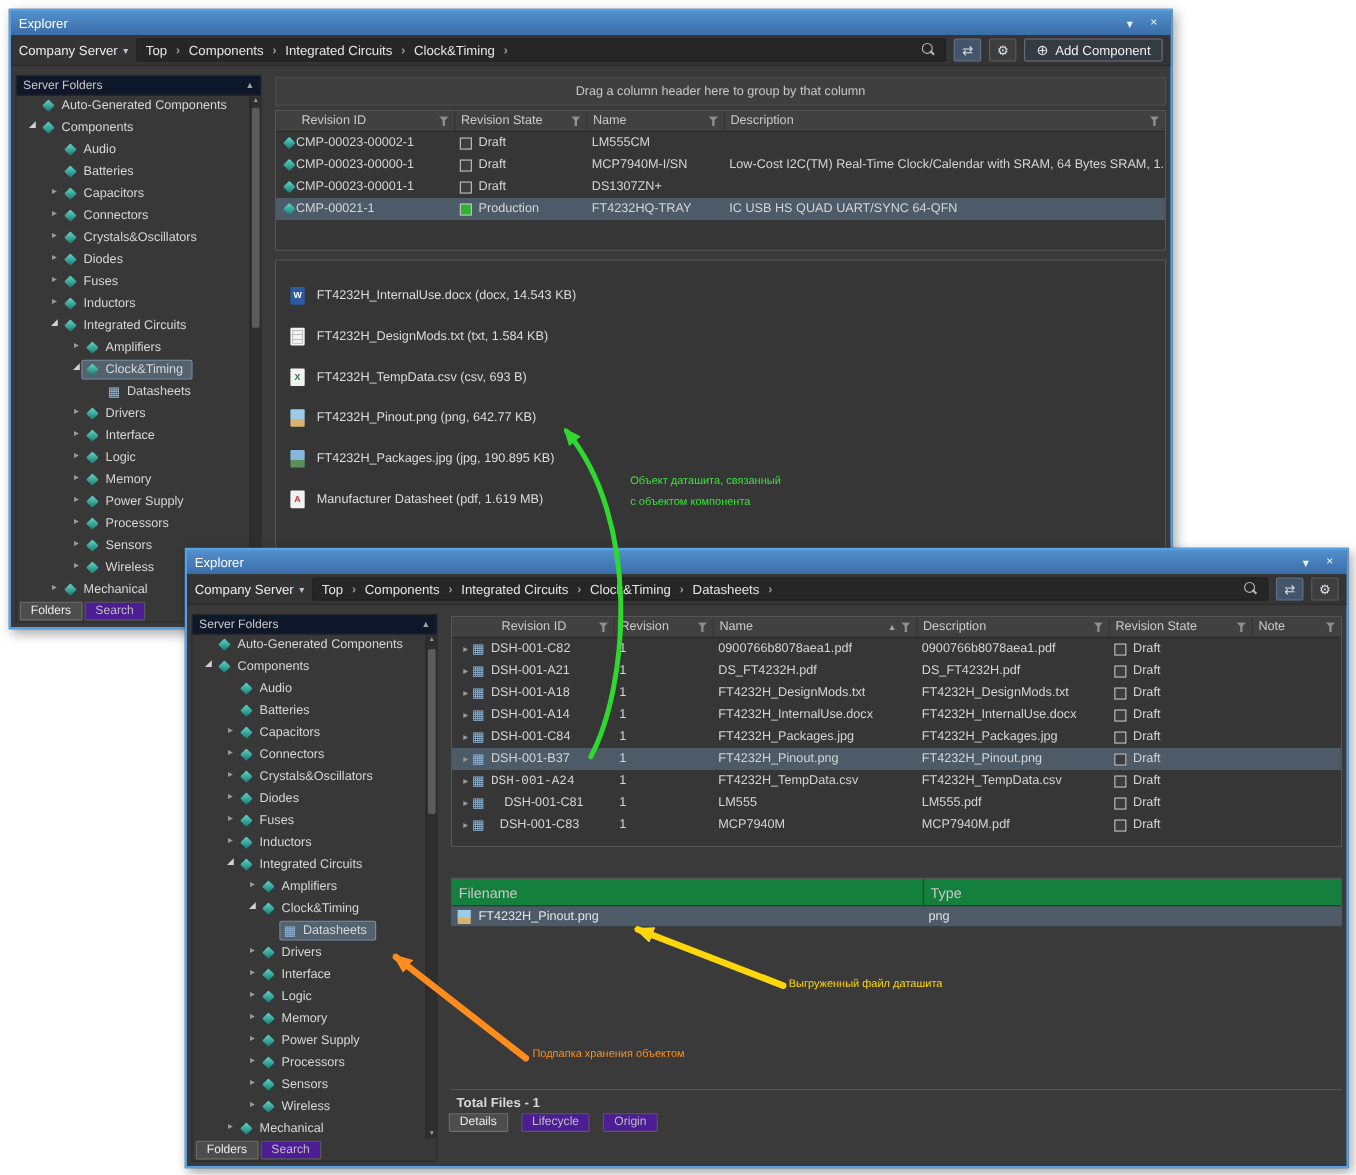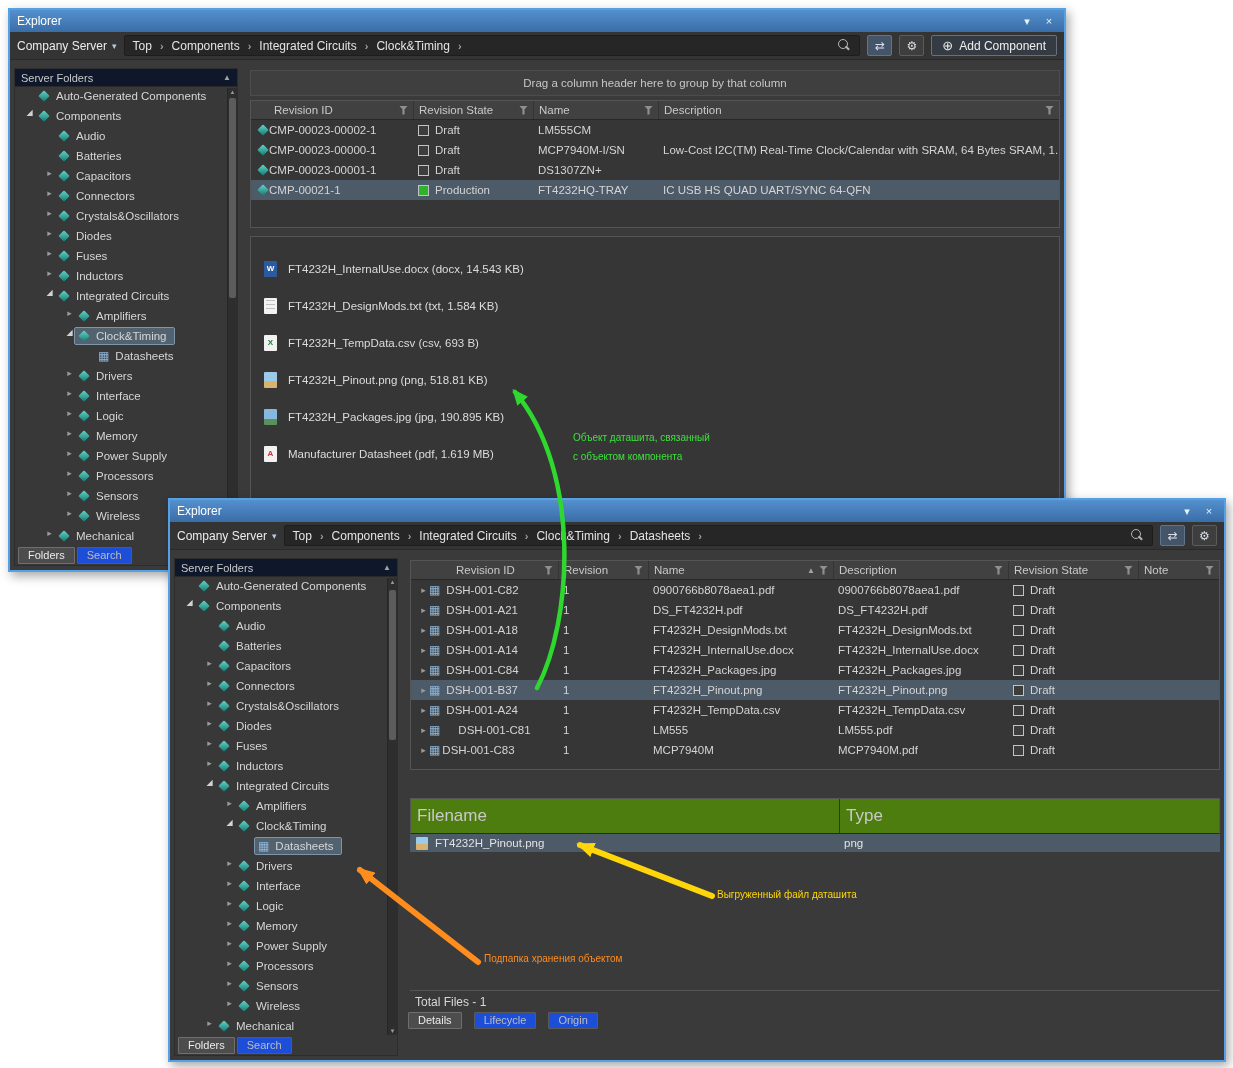--- a/index.html
+++ b/index.html
@@ -35,21 +35,21 @@
   .sort-ic{margin-left:auto;font-size:8px;color:#a3a3a3}
   .tree{position:absolute;left:1px;top:19px;right:11px;bottom:20px;overflow:hidden}
   .tree-row{height:20px;display:flex;align-items:flex-start;white-space:nowrap;font-size:11.5px;color:#d6d6d6}
   .t-arrow{width:11px;flex:0 0 11px;text-align:center;font-size:9px;color:#9a9a9a}
   .t-arrow.exp{color:#d2d2d2;font-size:8px}
   .t-box{display:flex;align-items:center;gap:6px;padding:2px 7px 2px 3px;border-radius:1px}
   .t-box.sel{background:#52626f;outline:1px solid #7d95ab}
   .ic-comp{width:8px;height:8px;flex:0 0 8px;background:linear-gradient(135deg,#63d6ca,#147a72);transform:rotate(45deg);border-radius:1px;margin:0 2px}
   .ic-grid{color:#8fb7da;font-size:12px;line-height:12px}
   .side-tabs{position:absolute;left:3px;bottom:1px;display:flex;gap:2px;z-index:2}
-  .tab{height:17px;padding:1px 9px 0;font-size:11px;color:#bdbdbd;background:#1d4ed8;border:1px solid #5a5a5a;border-radius:1px;white-space:nowrap}
+  .tab{height:17px;padding:1px 9px 0;font-size:11px;color:#bdbdbd;background:#4c1d95;border:1px solid #5a5a5a;border-radius:1px;white-space:nowrap}
   .tab.active{background:#4d4d4d;color:#ebebeb;border-color:#6e6e6e}
   .vscroll{position:absolute;right:0;top:19px;bottom:20px;width:10px;background:#2e2e2e;border-left:1px solid #262626}
   .vs-up,.vs-down{position:absolute;left:0;width:100%;text-align:center;font-size:6px;color:#9a9a9a}
   .vs-up{top:1px}.vs-down{bottom:1px}
   .vthumb{position:absolute;left:1px;width:7px;background:#5c5c5c;border-radius:2px}
 
   .group-hint{position:absolute;left:240px;top:60px;right:4px;height:26px;background:#3f3f3f;border:1px solid #4d4d4d;display:flex;align-items:center;justify-content:center;color:#c7c7c7;font-size:11.5px}
 
   .tbl{position:absolute;background:#363636;border:1px solid #555}
   .tbl-head{display:flex;height:19px;background:#414141;border-bottom:1px solid #282828;color:#c9c9c9;font-size:11.5px}
@@ -77,31 +77,31 @@
   .file-row{height:37px;display:flex;align-items:center;gap:11px;padding-left:13px;font-size:11.5px;color:#dcdcdc}
   .fic{width:13px;height:16px;flex:0 0 13px;border-radius:1px;display:flex;align-items:center;justify-content:center;font-size:8px;font-weight:bold}
   .fic-docx{background:#2b5b9e;color:#fff}
   .fic-txt{background:repeating-linear-gradient(180deg,#bfbfbf 0 1px,#f2f2f2 1px 4px);border:2px solid #f2f2f2}
   .fic-csv{background:#f2f2f2;color:#1e7e34}
   .fic-png{background:linear-gradient(180deg,#9ccbe8 0 55%,#d7b271 55% 100%)}
   .fic-jpg{background:linear-gradient(180deg,#86b7de 0 60%,#5b8f5b 60% 100%)}
   .fic-pdf{background:#f2f2f2;color:#d03434}
 
   .w2-files{position:absolute;left:240px;top:298px;right:4px}
-  .fhead{display:flex;height:36px;background:#4d7c0f;border:1px solid #555;border-bottom:1px solid #282828;color:#c9c9c9;font-size:17px}
+  .fhead{display:flex;height:26px;background:#15803d;border:1px solid #555;border-bottom:1px solid #282828;color:#c9c9c9;font-size:13px}
   .fh1{flex:0 0 428px;display:flex;align-items:center;padding:0 6px}
   .fh2{flex:1;display:flex;align-items:center;padding:0 6px;border-left:1px solid #343434}
   .frow{display:flex;height:18px;align-items:center;font-size:11.5px;color:#e2e2e2}
   .frow.sel{background:#4d5a68}
   .fc1{flex:0 0 428px;display:flex;align-items:center;gap:7px;padding:0 6px;overflow:hidden;white-space:nowrap}
   .fc2{flex:1;padding:0 6px;overflow:hidden;white-space:nowrap}
   .fc1 .fic,.frow .fic{height:13px;width:12px;flex:0 0 12px}
 
   .w2-footer-line{position:absolute;left:240px;right:4px;top:490px;border-top:1px solid #555}
-  .total-files{position:absolute;left:245px;top:495px;font-size:12px;font-weight:normal;color:#d8d8d8}
+  .total-files{position:absolute;left:245px;top:495px;font-size:12px;font-weight:bold;color:#d8d8d8}
   .w2-tabs{position:absolute;left:238px;top:512px;display:flex;gap:12px}
 
   .overlay{position:absolute;left:0;top:0;z-index:30;pointer-events:none}
   .ann{position:absolute;z-index:31;font-size:10px;white-space:nowrap;pointer-events:none}
   .ann-green{color:#3be23b;line-height:19px}
   .ann-yellow{color:#ffd60a}
   .ann-orange{color:#ff8d1e}
 </style>
 </head>
 <body>
@@ -402,21 +402,21 @@
         <div class="file-row">
           <span class="fic fic-txt"></span>
           <span>FT4232H_DesignMods.txt (txt, 1.584 KB)</span>
         </div>
         <div class="file-row">
           <span class="fic fic-csv">X</span>
           <span>FT4232H_TempData.csv (csv, 693 B)</span>
         </div>
         <div class="file-row">
           <span class="fic fic-png"></span>
-          <span>FT4232H_Pinout.png (png, 518.81 KB)</span>
+          <span>FT4232H_Pinout.png (png, 642.77 KB)</span>
         </div>
         <div class="file-row">
           <span class="fic fic-jpg"></span>
           <span>FT4232H_Packages.jpg (jpg, 190.895 KB)</span>
         </div>
         <div class="file-row">
           <span class="fic fic-pdf">A</span>
           <span>Manufacturer Datasheet (pdf, 1.619 MB)</span>
         </div>
       </div>
@@ -755,21 +755,21 @@
           <div class="td w2c5">
             <span class="statebox"></span>
             <span>Draft</span>
           </div>
           <div class="td w2c6"></div>
         </div>
         <div class="trow">
           <div class="td w2c1">
             <span class="t-arrow">▸</span>
             <span class="ic-grid">▦</span>
-            <span style="margin-left: 6px;">DSH-001-A24</span>
+            <span style="margin-left: 6px; font-family: Liberation Mono, monospace;">DSH-001-A24</span>
           </div>
           <div class="td w2c2">1</div>
           <div class="td w2c3">FT4232H_TempData.csv</div>
           <div class="td w2c4">FT4232H_TempData.csv</div>
           <div class="td w2c5">
             <span class="statebox"></span>
             <span>Draft</span>
           </div>
           <div class="td w2c6"></div>
         </div>
@@ -785,21 +785,21 @@
           <div class="td w2c5">
             <span class="statebox"></span>
             <span>Draft</span>
           </div>
           <div class="td w2c6"></div>
         </div>
         <div class="trow">
           <div class="td w2c1">
             <span class="t-arrow">▸</span>
             <span class="ic-grid">▦</span>
-            <span style="margin-left: 2px;">DSH-001-C83</span>
+            <span style="margin-left: 14px;">DSH-001-C83</span>
           </div>
           <div class="td w2c2">1</div>
           <div class="td w2c3">MCP7940M</div>
           <div class="td w2c4">MCP7940M.pdf</div>
           <div class="td w2c5">
             <span class="statebox"></span>
             <span>Draft</span>
           </div>
           <div class="td w2c6"></div>
         </div>

